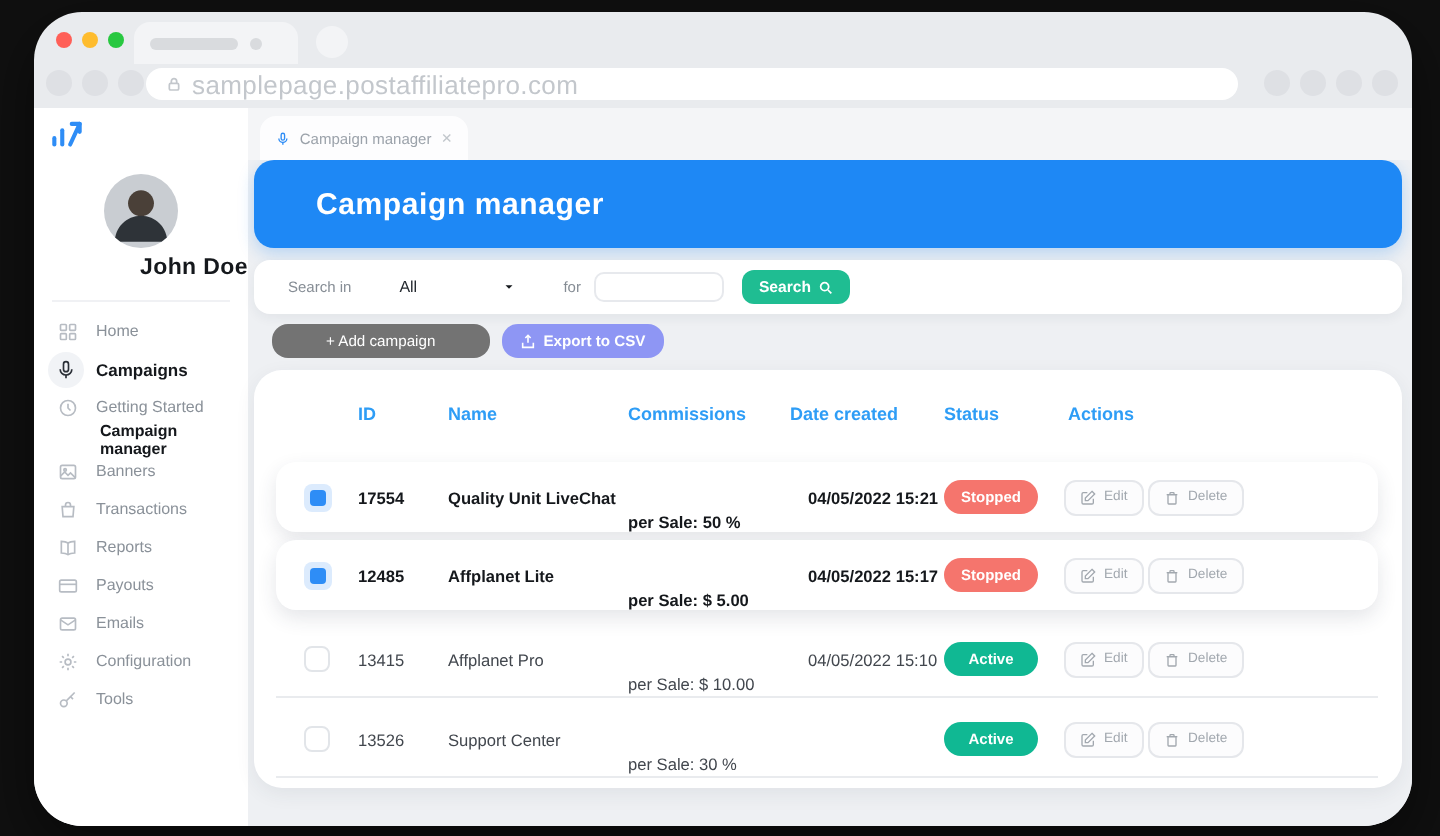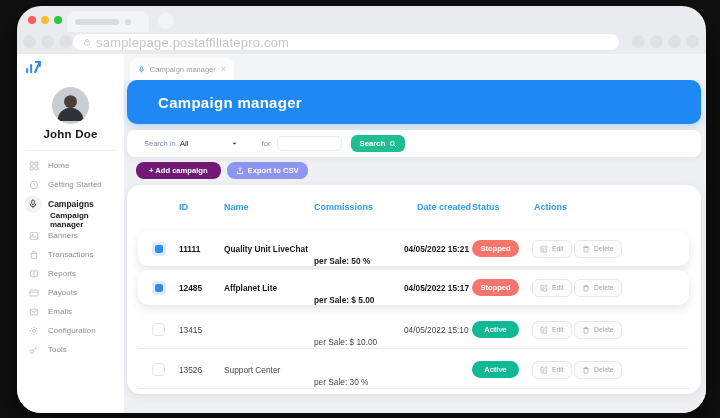--- a/index.html
+++ b/index.html
@@ -45,21 +45,21 @@
   
   .approw { flex:1; display:flex; min-height:0; }
   .leftcol { width:107px; background:#ffffff; display:flex; flex-direction:column; flex:0 0 auto; }
   .logo-area { height:26px; display:flex; align-items:center; padding-left:7px; }
   .logo-area svg { width:19px; height:19px; }
 
   .sidebar { flex:1; position:relative; }
   .avatar { position:absolute; left:35px; top:7px; width:37px; height:37px; border-radius:50%;
     background:#c9cdd2; overflow:hidden; }
   .avatar svg { width:100%; height:100%; }
-  .user-name { position:absolute; top:48px; left:0; width:100%; text-align:center;
+  .user-name { position:absolute; top:48px; left:0; width:100%; text-align:right;
     font-size:11.5px; font-weight:bold; color:#15181c; letter-spacing:.2px; }
   .side-divider { position:absolute; top:70px; left:9px; right:9px; height:1px; background:#f0f1f4; }
   .nav { position:absolute; top:76px; left:0; right:0; list-style:none; }
   .nav-item { height:19px; display:flex; align-items:center; padding-left:12px; gap:9px; }
   .nav-item .nicon { width:10px; height:10px; color:#b7bcc3; flex:0 0 auto; display:flex; }
   .nav-item .nicon svg { width:10px; height:10px; }
   .nav-item .nlabel { font-size:8px; color:#8a9199; white-space:nowrap; }
   .nav-item.active { padding-left:7px; gap:6px; }
   .nav-item.active .nicon { width:18px; height:18px; border-radius:50%; background:#f1f3f6;
     align-items:center; justify-content:center; color:#2a2f36; }
@@ -82,46 +82,46 @@
   .content { flex:1; background:#eef0f3; padding:0 5px 0 3px; display:flex; flex-direction:column; min-height:0; }
   .blue-header { height:44px; border-radius:10px; background:#1e88f5;
     display:flex; align-items:center; padding-left:31px; flex:0 0 auto;
     box-shadow:0 3px 8px rgba(30,136,245,.25); }
   .page-title { color:#ffffff; font-size:15px; font-weight:bold; letter-spacing:.3px; }
 
   .search-card { margin-top:6px; height:27px; border-radius:8px; background:#ffffff;
     box-shadow:0 2px 6px rgba(40,50,70,.06);
     display:flex; align-items:center; padding-left:17px; flex:0 0 auto; }
   .s-label { font-size:7.5px; color:#868d95; }
-  .s-select { margin-left:4px; width:58px; display:flex; align-items:center; justify-content:space-between; cursor:pointer; }
+  .s-select { margin-left:24px; width:58px; display:flex; align-items:center; justify-content:space-between; cursor:pointer; }
   .s-select .sval { font-size:8px; color:#23282e; }
   .s-select svg { width:7px; height:7px; color:#15181c; }
   .s-for { margin-left:24px; font-size:7.5px; color:#868d95; }
   .s-input { margin-left:7px; width:65px; height:15px; border:1px solid #e7e9ed; border-radius:5px;
     background:#fff; font-size:8px; padding:0 4px; color:#23282e; outline:none;
     font-family:"Liberation Sans", sans-serif; }
   .s-btn { margin-left:9px; height:17px; border:none; border-radius:6px; background:#1fbd92;
     color:#fff; font-size:7.8px; font-weight:bold; display:flex; align-items:center; gap:4px;
     padding:0 8px; cursor:pointer; font-family:"Liberation Sans", sans-serif; }
   .s-btn svg { width:8px; height:8px; }
 
   .btn-row { margin-top:5px; display:flex; gap:6px; padding-left:9px; flex:0 0 auto; }
-  .btn-add { height:17px; border:none; border-radius:8px; background:#701a75; color:#fff;
-    font-size:7.6px; font-weight:bold; padding:0 13px; cursor:pointer;
+  .btn-add { height:17px; border:none; border-radius:8px; background:#737373; color:#fff;
+    font-size:7.6px; font-weight:normal; padding:0 27px; cursor:pointer;
     font-family:"Liberation Sans", sans-serif; }
   .btn-export { height:17px; border:none; border-radius:8px; background:#8e96f4; color:#fff;
     font-size:7.6px; font-weight:bold; padding:0 9px; cursor:pointer;
     display:flex; align-items:center; gap:4px; font-family:"Liberation Sans", sans-serif; }
   .btn-export svg { width:8px; height:8px; }
 
   .table-card { margin-top:6px; height:209px; border-radius:14px; background:#ffffff;
     box-shadow:0 3px 10px rgba(40,50,70,.07); position:relative; flex:0 0 auto; }
   .th { position:absolute; top:17px; font-size:9px; font-weight:bold; color:#2e9df6; }
   .th-id{ left:52px; } .th-name{ left:97px; } .th-comm{ left:187px; }
-  .th-date{ left:290px; } .th-status{ left:345px; } .th-actions{ left:407px; }
+  .th-date{ left:268px; } .th-status{ left:345px; } .th-actions{ left:407px; }
 
   .trow { position:absolute; left:11px; right:12px; height:35px; }
   .trow.selected { background:#fff; border-radius:10px; box-shadow:0 4px 10px rgba(40,50,70,.12); }
   .cell { position:absolute; top:0; bottom:0; display:flex; align-items:center; }
   .c-check{ left:14px; } .c-id{ left:41px; } .c-name{ left:86px; } .c-comm{ left:176px;align-items:flex-end; }
   .c-date{ left:266px; } .c-badge{ left:334px; } .c-edit{ left:394px; } .c-del{ left:436px; }
   .trow .txt { font-size:8.3px; }
   .trow.selected .txt { font-weight:bold; color:#15181c; }
   .trow.flat .txt { color:#42474e; }
 
@@ -205,38 +205,38 @@
               <span class="nicon">
                   <svg viewBox="0 0 24 24" fill="none" stroke="currentColor" stroke-width="2">
                     <rect x="3" y="3" width="7" height="7" rx="1"></rect>
                     <rect x="14" y="3" width="7" height="7" rx="1"></rect>
                     <rect x="3" y="14" width="7" height="7" rx="1"></rect>
                     <rect x="14" y="14" width="7" height="7" rx="1"></rect>
                   </svg>
                 </span>
               <span class="nlabel">Home</span>
             </li>
-            <li class="nav-item">
-              <span class="nicon">
-                  <svg viewBox="0 0 24 24" fill="none" stroke="currentColor" stroke-width="2">
-                    <circle cx="12" cy="12" r="9"></circle>
-                    <path d="M12 7v5l3 3"></path>
-                  </svg>
-                </span>
-              <span class="nlabel">Getting Started</span>
-            </li>
             <li class="nav-item active">
               <span class="nicon">
                   <svg viewBox="0 0 24 24" fill="none" stroke="currentColor" stroke-width="2">
                     <rect x="9" y="2" width="6" height="12" rx="3"></rect>
                     <path d="M5 11a7 7 0 0 0 14 0"></path>
                     <path d="M12 18v4"></path>
                   </svg>
                 </span>
               <span class="nlabel">Campaigns</span>
+            </li>
+            <li class="nav-item">
+              <span class="nicon">
+                  <svg viewBox="0 0 24 24" fill="none" stroke="currentColor" stroke-width="2">
+                    <circle cx="12" cy="12" r="9"></circle>
+                    <path d="M12 7v5l3 3"></path>
+                  </svg>
+                </span>
+              <span class="nlabel">Getting Started</span>
             </li>
             <li class="nav-sub active">
               <span class="nlabel">Campaign manager</span>
             </li>
             <li class="nav-item">
               <span class="nicon">
                   <svg viewBox="0 0 24 24" fill="none" stroke="currentColor" stroke-width="2">
                     <rect x="3" y="4" width="18" height="16" rx="2"></rect>
                     <circle cx="8.5" cy="9.5" r="1.5"></circle>
                     <path d="M3 17l5-5 4 4 3-3 6 6"></path>
@@ -358,21 +358,21 @@
             <div class="th th-comm">Commissions</div>
             <div class="th th-date">Date created</div>
             <div class="th th-status">Status</div>
             <div class="th th-actions">Actions</div>
 
             <div class="trow selected" style="top:46px;">
               <div class="cell c-check">
                   <span class="checkbox checked"></span>
                 </div>
               <div class="cell c-id">
-                  <span class="txt">11111</span>
+                  <span class="txt">17554</span>
                 </div>
               <div class="cell c-name">
                   <span class="txt">Quality Unit LiveChat</span>
                 </div>
               <div class="cell c-comm">
                   <span class="txt">per Sale: 50 %</span>
                 </div>
               <div class="cell c-date">
                   <span class="txt">04/05/2022 15:21</span>
                 </div>
@@ -439,20 +439,23 @@
                   </button>
                 </div>
             </div>
 
             <div class="trow flat" style="top:127px;">
               <div class="cell c-check">
                   <span class="checkbox unchecked"></span>
                 </div>
               <div class="cell c-id">
                   <span class="txt">13415</span>
+                </div>
+              <div class="cell c-name">
+                  <span class="txt">Affplanet Pro</span>
                 </div>
               <div class="cell c-comm">
                   <span class="txt">per Sale: $ 10.00</span>
                 </div>
               <div class="cell c-date">
                   <span class="txt">04/05/2022 15:10</span>
                 </div>
               <div class="cell c-badge">
                   <span class="badge active">Active</span>
                 </div>

